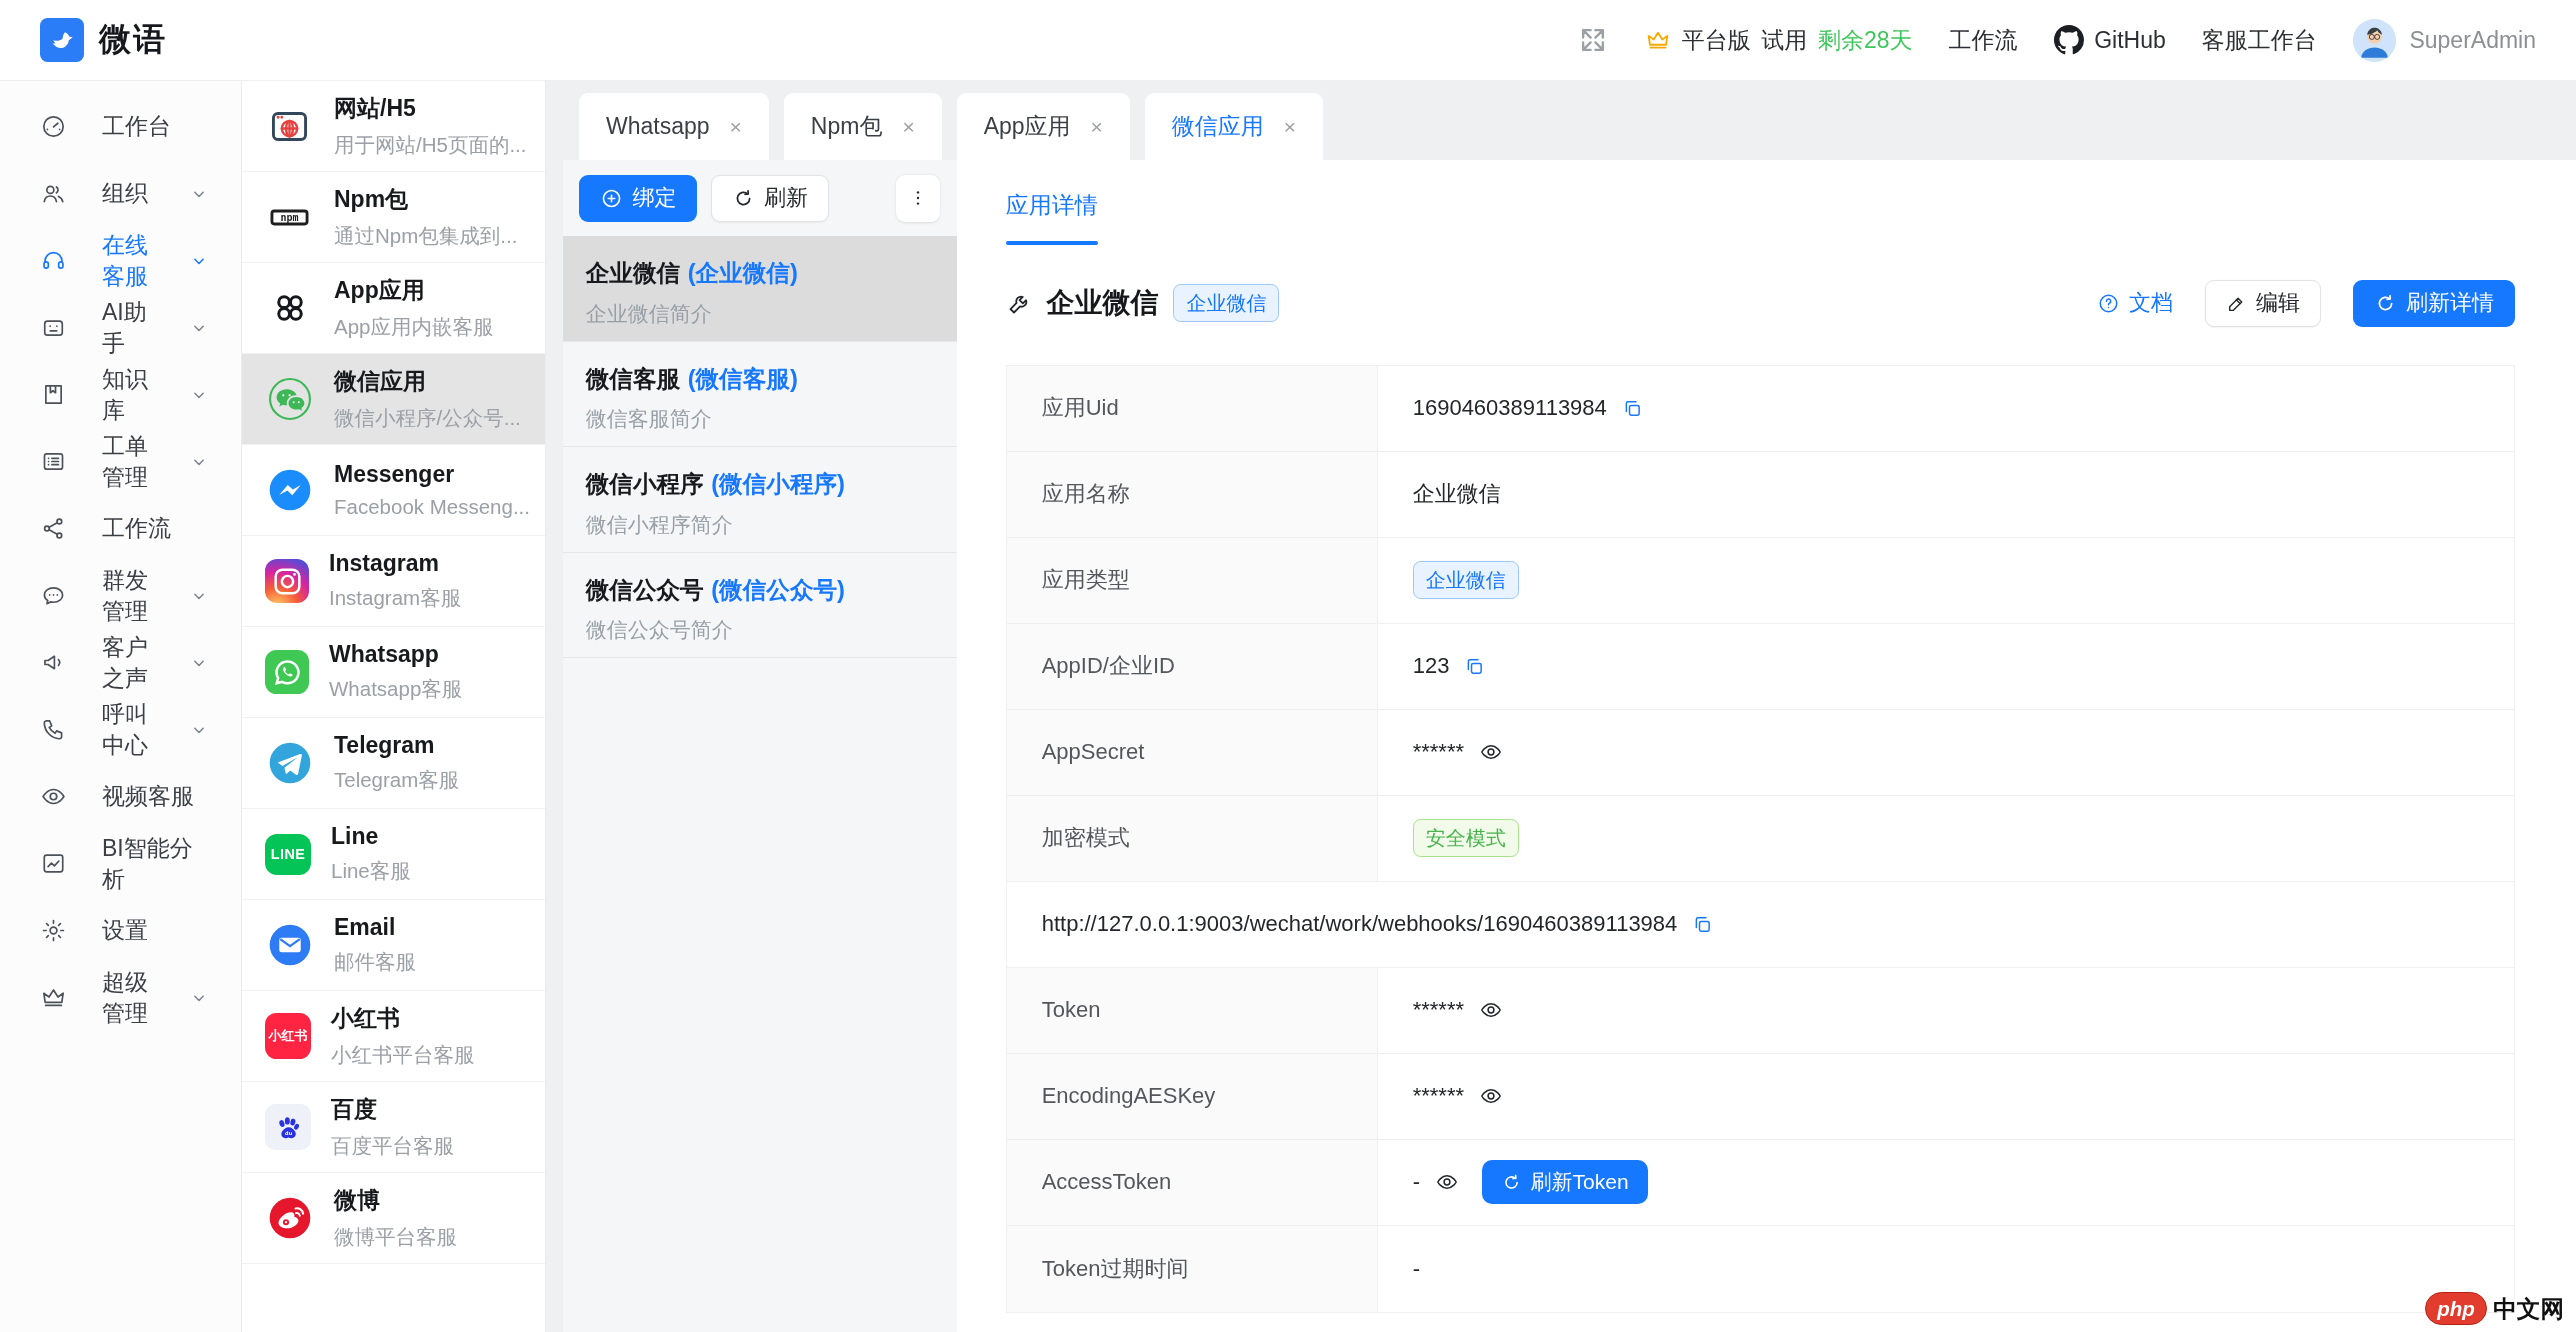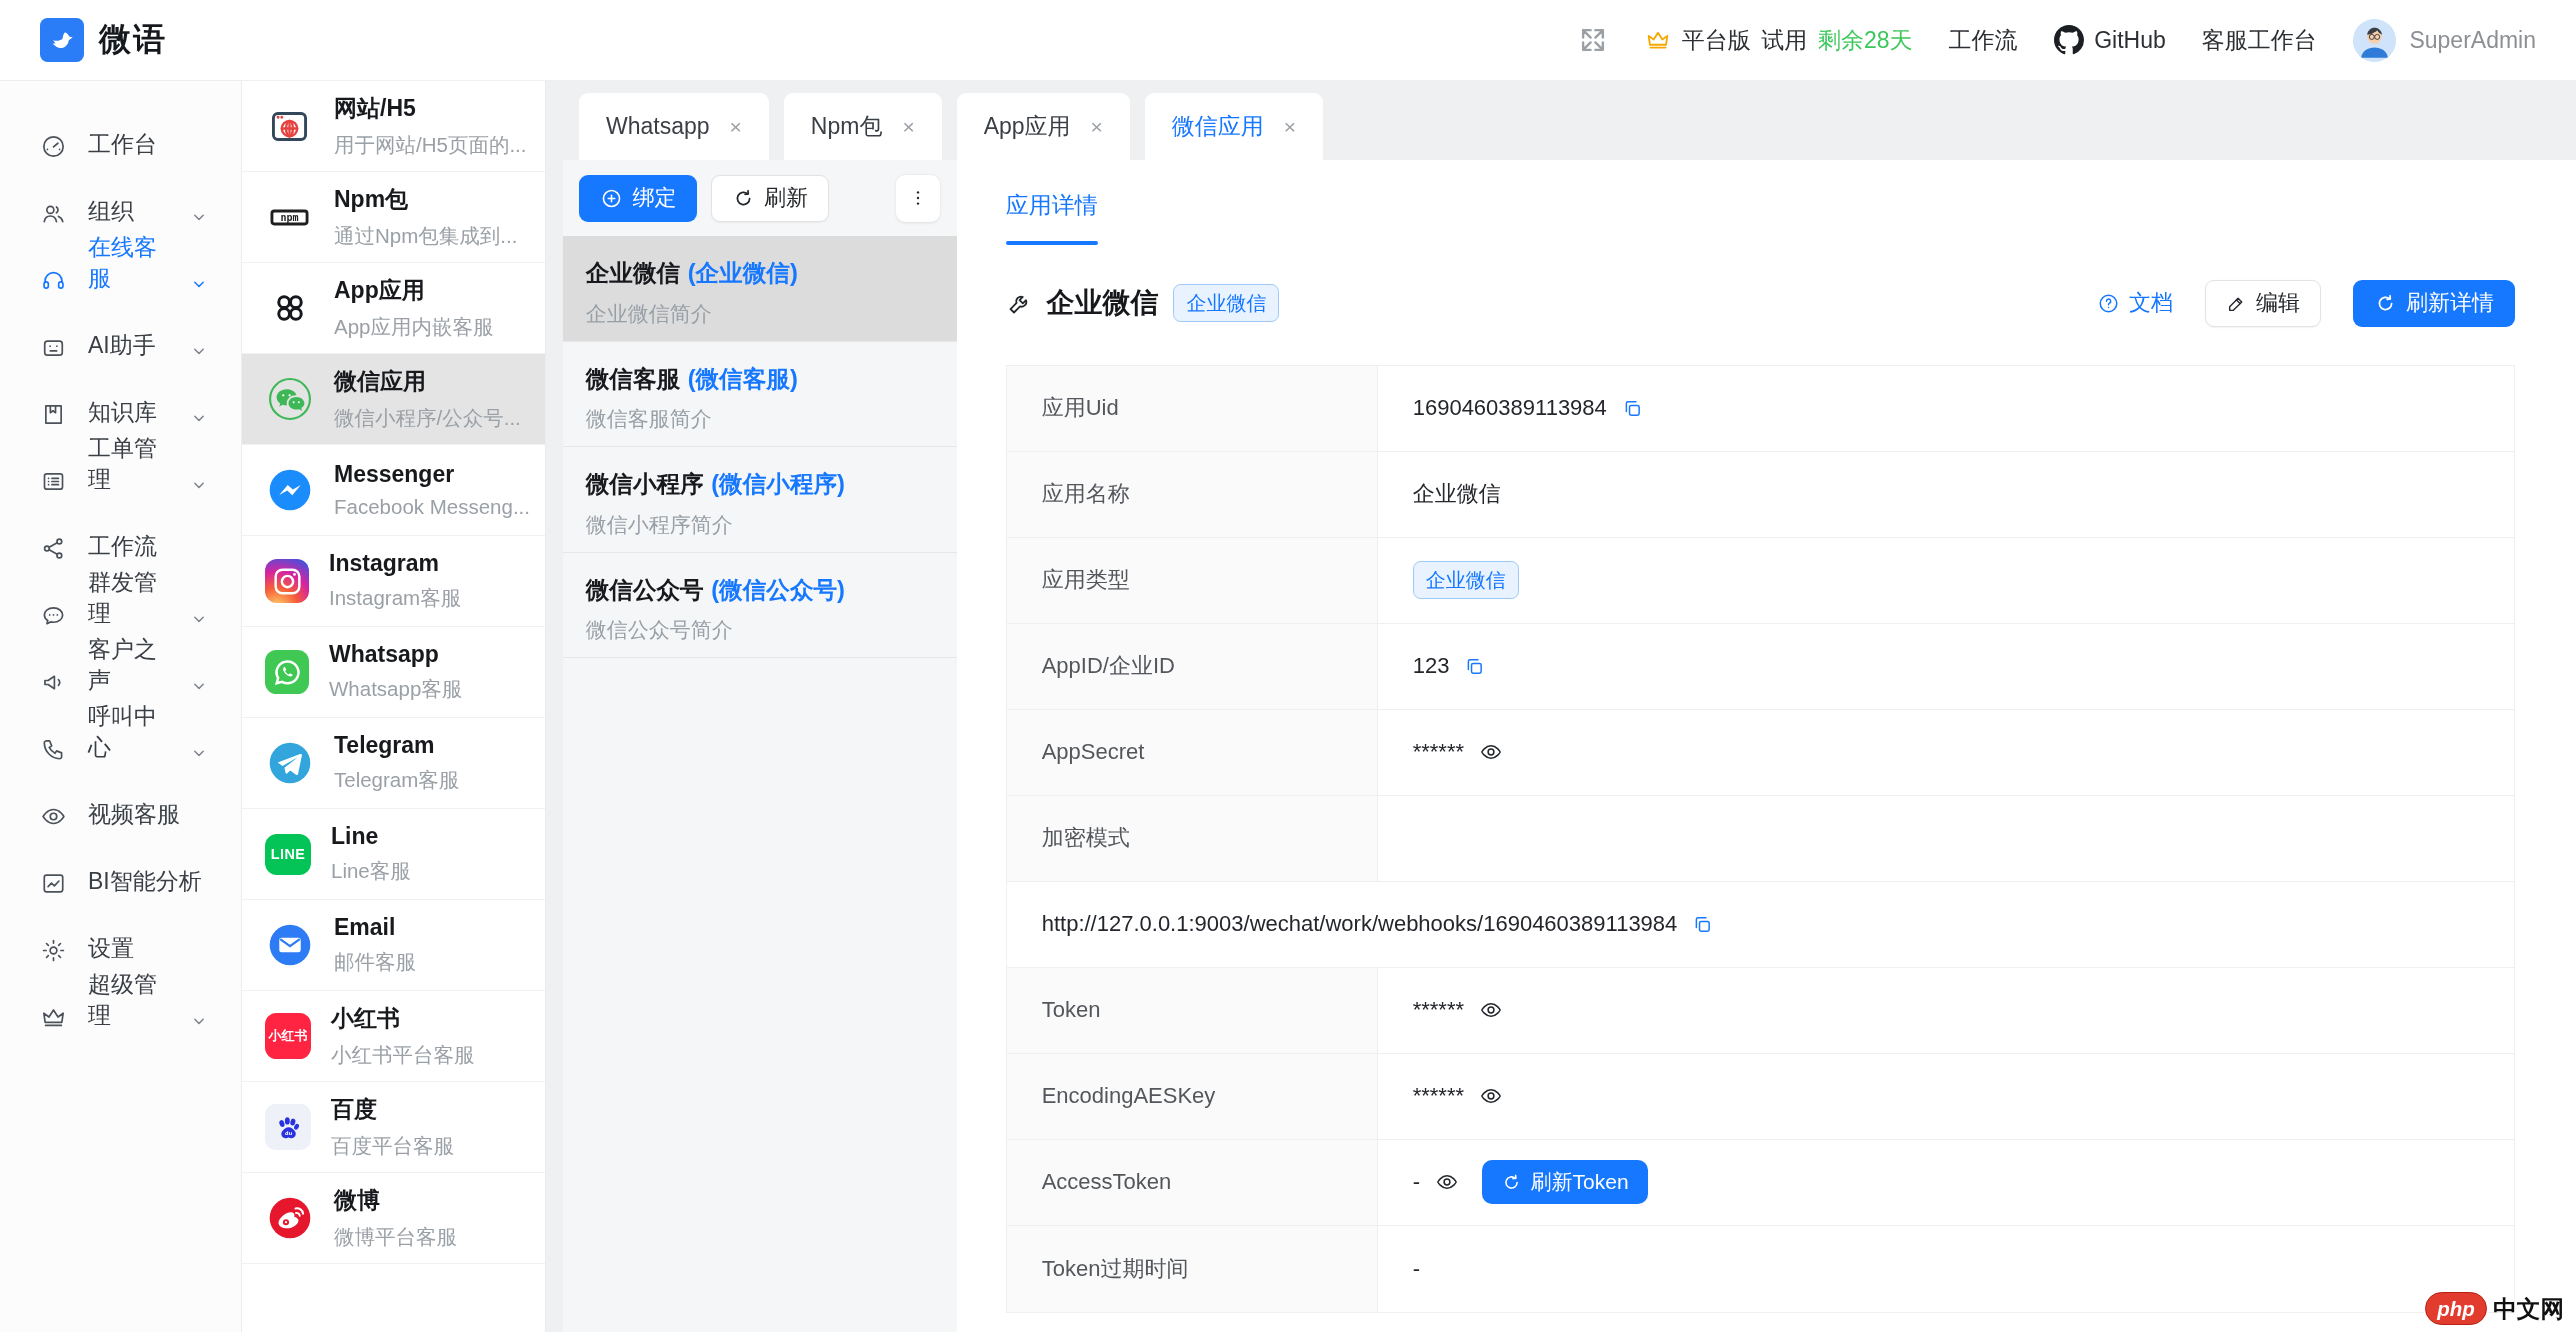--- a/index.html
+++ b/index.html
@@ -16,21 +16,21 @@
   .plan .crown-ic{color:#f7a800}
   .remaining{color:#3cc75a}
   .gh{display:flex;align-items:center;gap:10.6px;cursor:pointer}
   .tb-link{cursor:pointer}
   .user{display:flex;align-items:center;gap:13.7px;color:#8c9094;cursor:pointer}
   .avatar{width:43px;height:43px;border-radius:50%;overflow:hidden;background:#cfe4fb;flex:none}
   
   .layout{display:flex;height:1252px}
   
   .sidebar{width:242px;background:#fcfcfd;border-right:0.8px solid #ececee;padding-top:12px;flex:none}
-  .side-item{height:67px;display:flex;align-items:flex-end;gap:21px;padding:0 32px 0 40px;font-size:23px;color:#3a3f45;cursor:pointer}
+  .side-item{height:67px;display:flex;align-items:center;gap:35px;padding:0 32px 0 40px;font-size:23px;color:#3a3f45;cursor:pointer}
   .side-item .ic{color:#4c5259;flex:none}
   .side-item .chev{margin-left:auto;color:#7d838a}
   .side-item.active,.side-item.active .ic,.side-item.active .chev{color:#1677ff}
   
   .channels{width:304px;background:#fff;border-right:0.8px solid #ececee;flex:none;overflow:hidden}
   .ch-item{height:91px;display:flex;align-items:center;gap:20px;padding:0 13.7px 0 23px;border-bottom:0.8px solid #f1f1f1;cursor:pointer}
   .ch-item.selected{background:#e4e4e4}
   .ci-box{width:49px;height:49px;display:flex;align-items:center;justify-content:center;flex:none;position:relative}
   .ci-instagram{width:44px;height:44px;border-radius:12px;background:radial-gradient(circle at 28% 110%,#fdd46c 0%,#f65c38 35%,#d6249f 62%,#285AEB 98%)}
   .ci-whatsapp{width:44px;height:44px;border-radius:11.4px;background:#3fc854}
@@ -658,20 +658,23 @@
                 <span class="eye-ic">
                   <svg viewBox="0 0 24 24" width="24" height="24" fill="none" stroke="currentColor" stroke-width="1.5" stroke-linecap="round" stroke-linejoin="round">
                     <path d="M2.8 12S6.2 5.8 12 5.8 21.2 12 21.2 12 17.8 18.2 12 18.2 2.8 12 2.8 12z"></path>
                     <circle cx="12" cy="12" r="2.9"></circle>
                   </svg>
                 </span>
               </div>
             </div>
             <div class="dt-row">
               <div class="dt-label">加密模式</div>
+              <div class="dt-value">
+                <span class="badge-green">安全模式</span>
+              </div>
             </div>
             <div class="dt-row">
               <div class="dt-value">
                 <span>http://127.0.0.1:9003/wechat/work/webhooks/1690460389113984</span>
                 <span class="copy-ic">
                   <svg viewBox="0 0 24 24" width="21" height="21" fill="none" stroke="currentColor" stroke-width="1.7" stroke-linecap="round" stroke-linejoin="round">
                     <rect x="8.6" y="8.6" width="11" height="11" rx="1.8"></rect>
                     <path d="M5 15.4V6.2A1.8 1.8 0 0 1 6.8 4.4H16"></path>
                   </svg>
                 </span>

